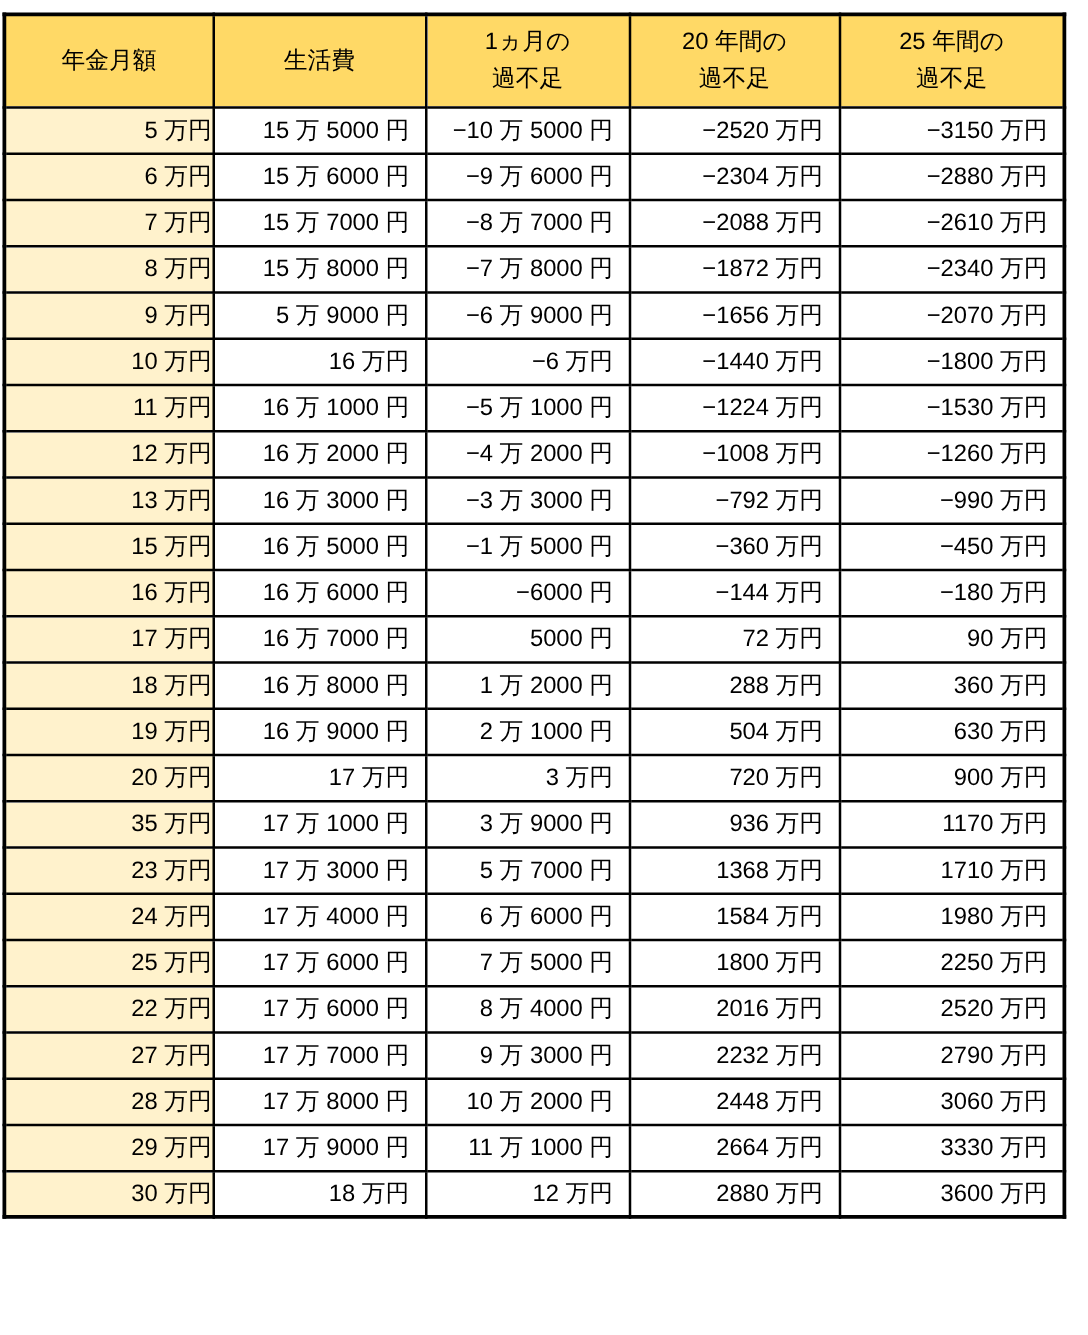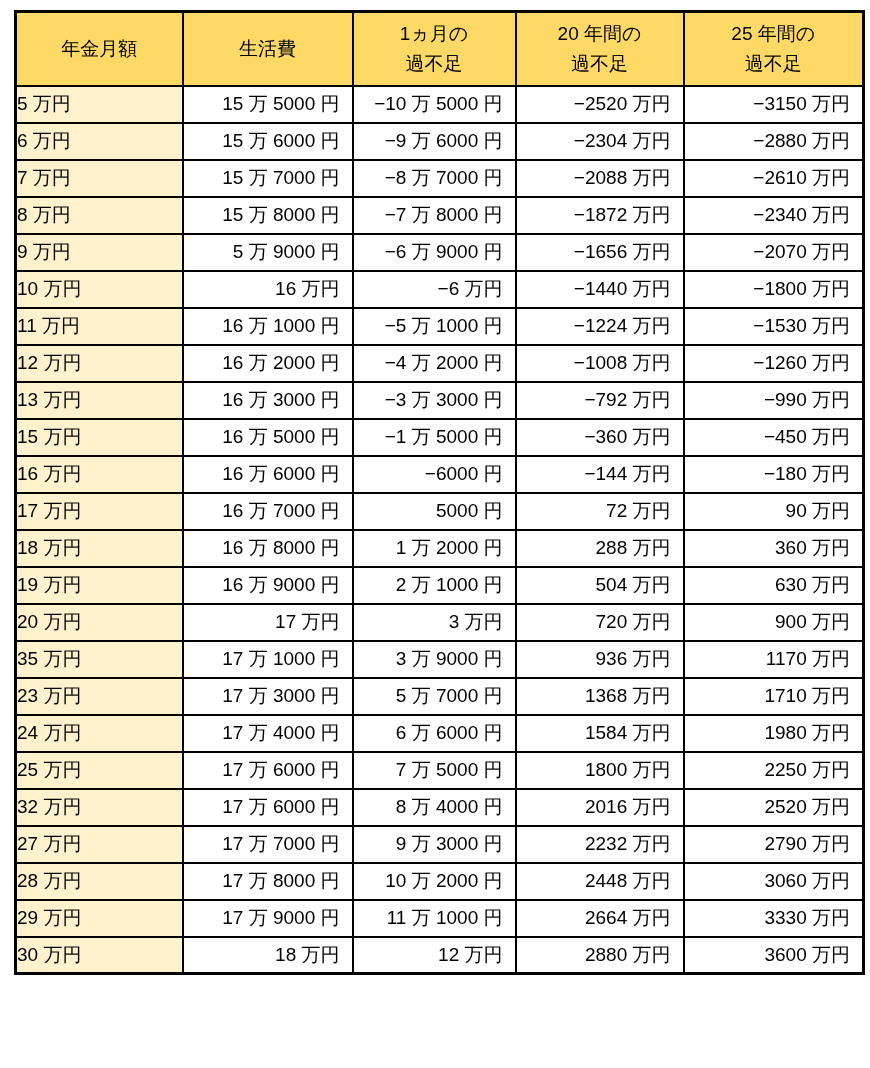--- a/index.html
+++ b/index.html
@@ -6,21 +6,21 @@
   html, body {
     margin: 0;
     padding: 0;
     width: 870px;
     height: 1068px;
     background: #ffffff;
     font-family: "Liberation Sans", "DejaVu Sans", sans-serif;
     color: var(--text-color, #000000);
   }
   .table-wrap {
-    padding: 10px 0 0 14px;
+    padding: 10px 0 0 2px;
   }
   table {
     border-collapse: collapse;
     border: 3px solid var(--border-color, #000000);
     table-layout: fixed;
     width: 848px;
   }
   th, td {
     border: 2px solid var(--border-color, #000000);
     font-size: 19px;
@@ -32,21 +32,21 @@
   thead tr { height: 74px; }
   thead th {
     background: var(--header-bg, #FFD966);
     text-align: center;
     vertical-align: middle;
   }
   thead th .hline { line-height: 30px; }
   tbody tr { height: 37px; }
   td.rowhead {
     background: var(--rowhead-bg, #FFF2CC);
-    text-align: left;
+    text-align: right;
   }
   td.num {
     background: #ffffff;
     text-align: right;
     padding-right: 12px;
   }
 </style>
 </head>
 <body>
 
@@ -209,21 +209,21 @@
           <td class="num">1980 万円</td>
         </tr>
         <tr>
           <td class="rowhead">25 万円</td>
           <td class="num">17 万 6000 円</td>
           <td class="num">7 万 5000 円</td>
           <td class="num">1800 万円</td>
           <td class="num">2250 万円</td>
         </tr>
         <tr>
-          <td class="rowhead">32 万円</td>
+          <td class="rowhead">22 万円</td>
           <td class="num">17 万 6000 円</td>
           <td class="num">8 万 4000 円</td>
           <td class="num">2016 万円</td>
           <td class="num">2520 万円</td>
         </tr>
         <tr>
           <td class="rowhead">27 万円</td>
           <td class="num">17 万 7000 円</td>
           <td class="num">9 万 3000 円</td>
           <td class="num">2232 万円</td>

